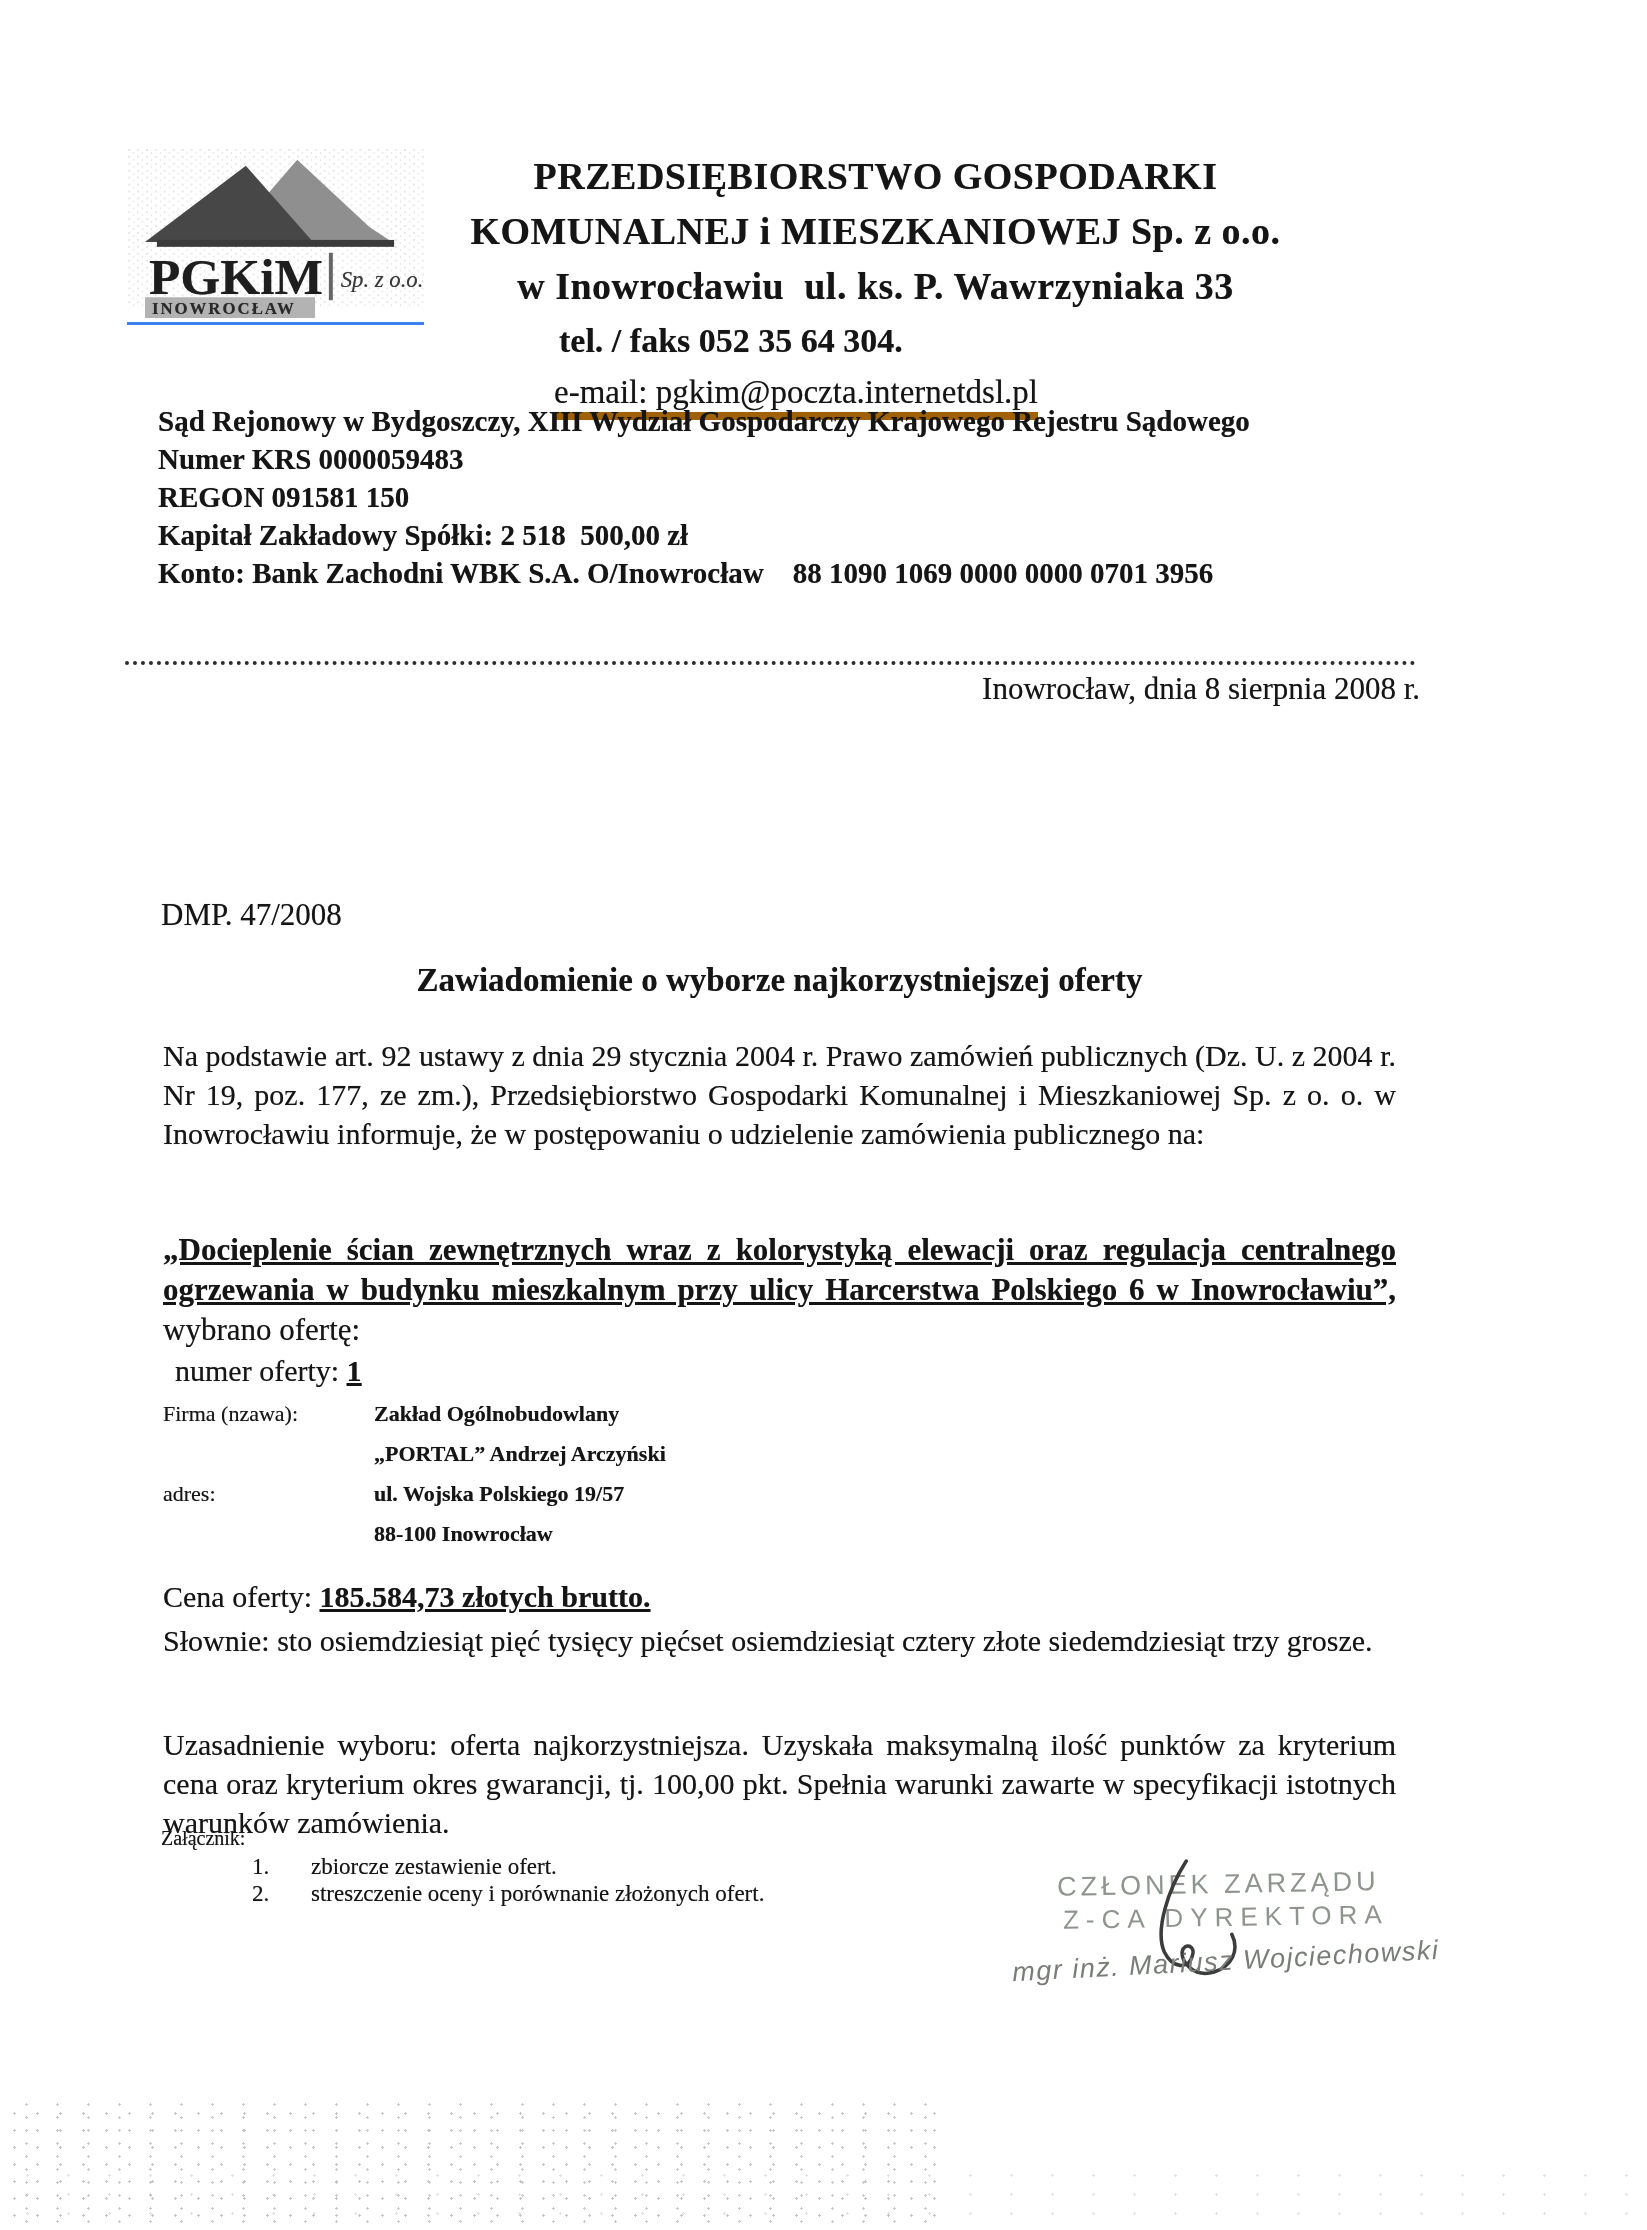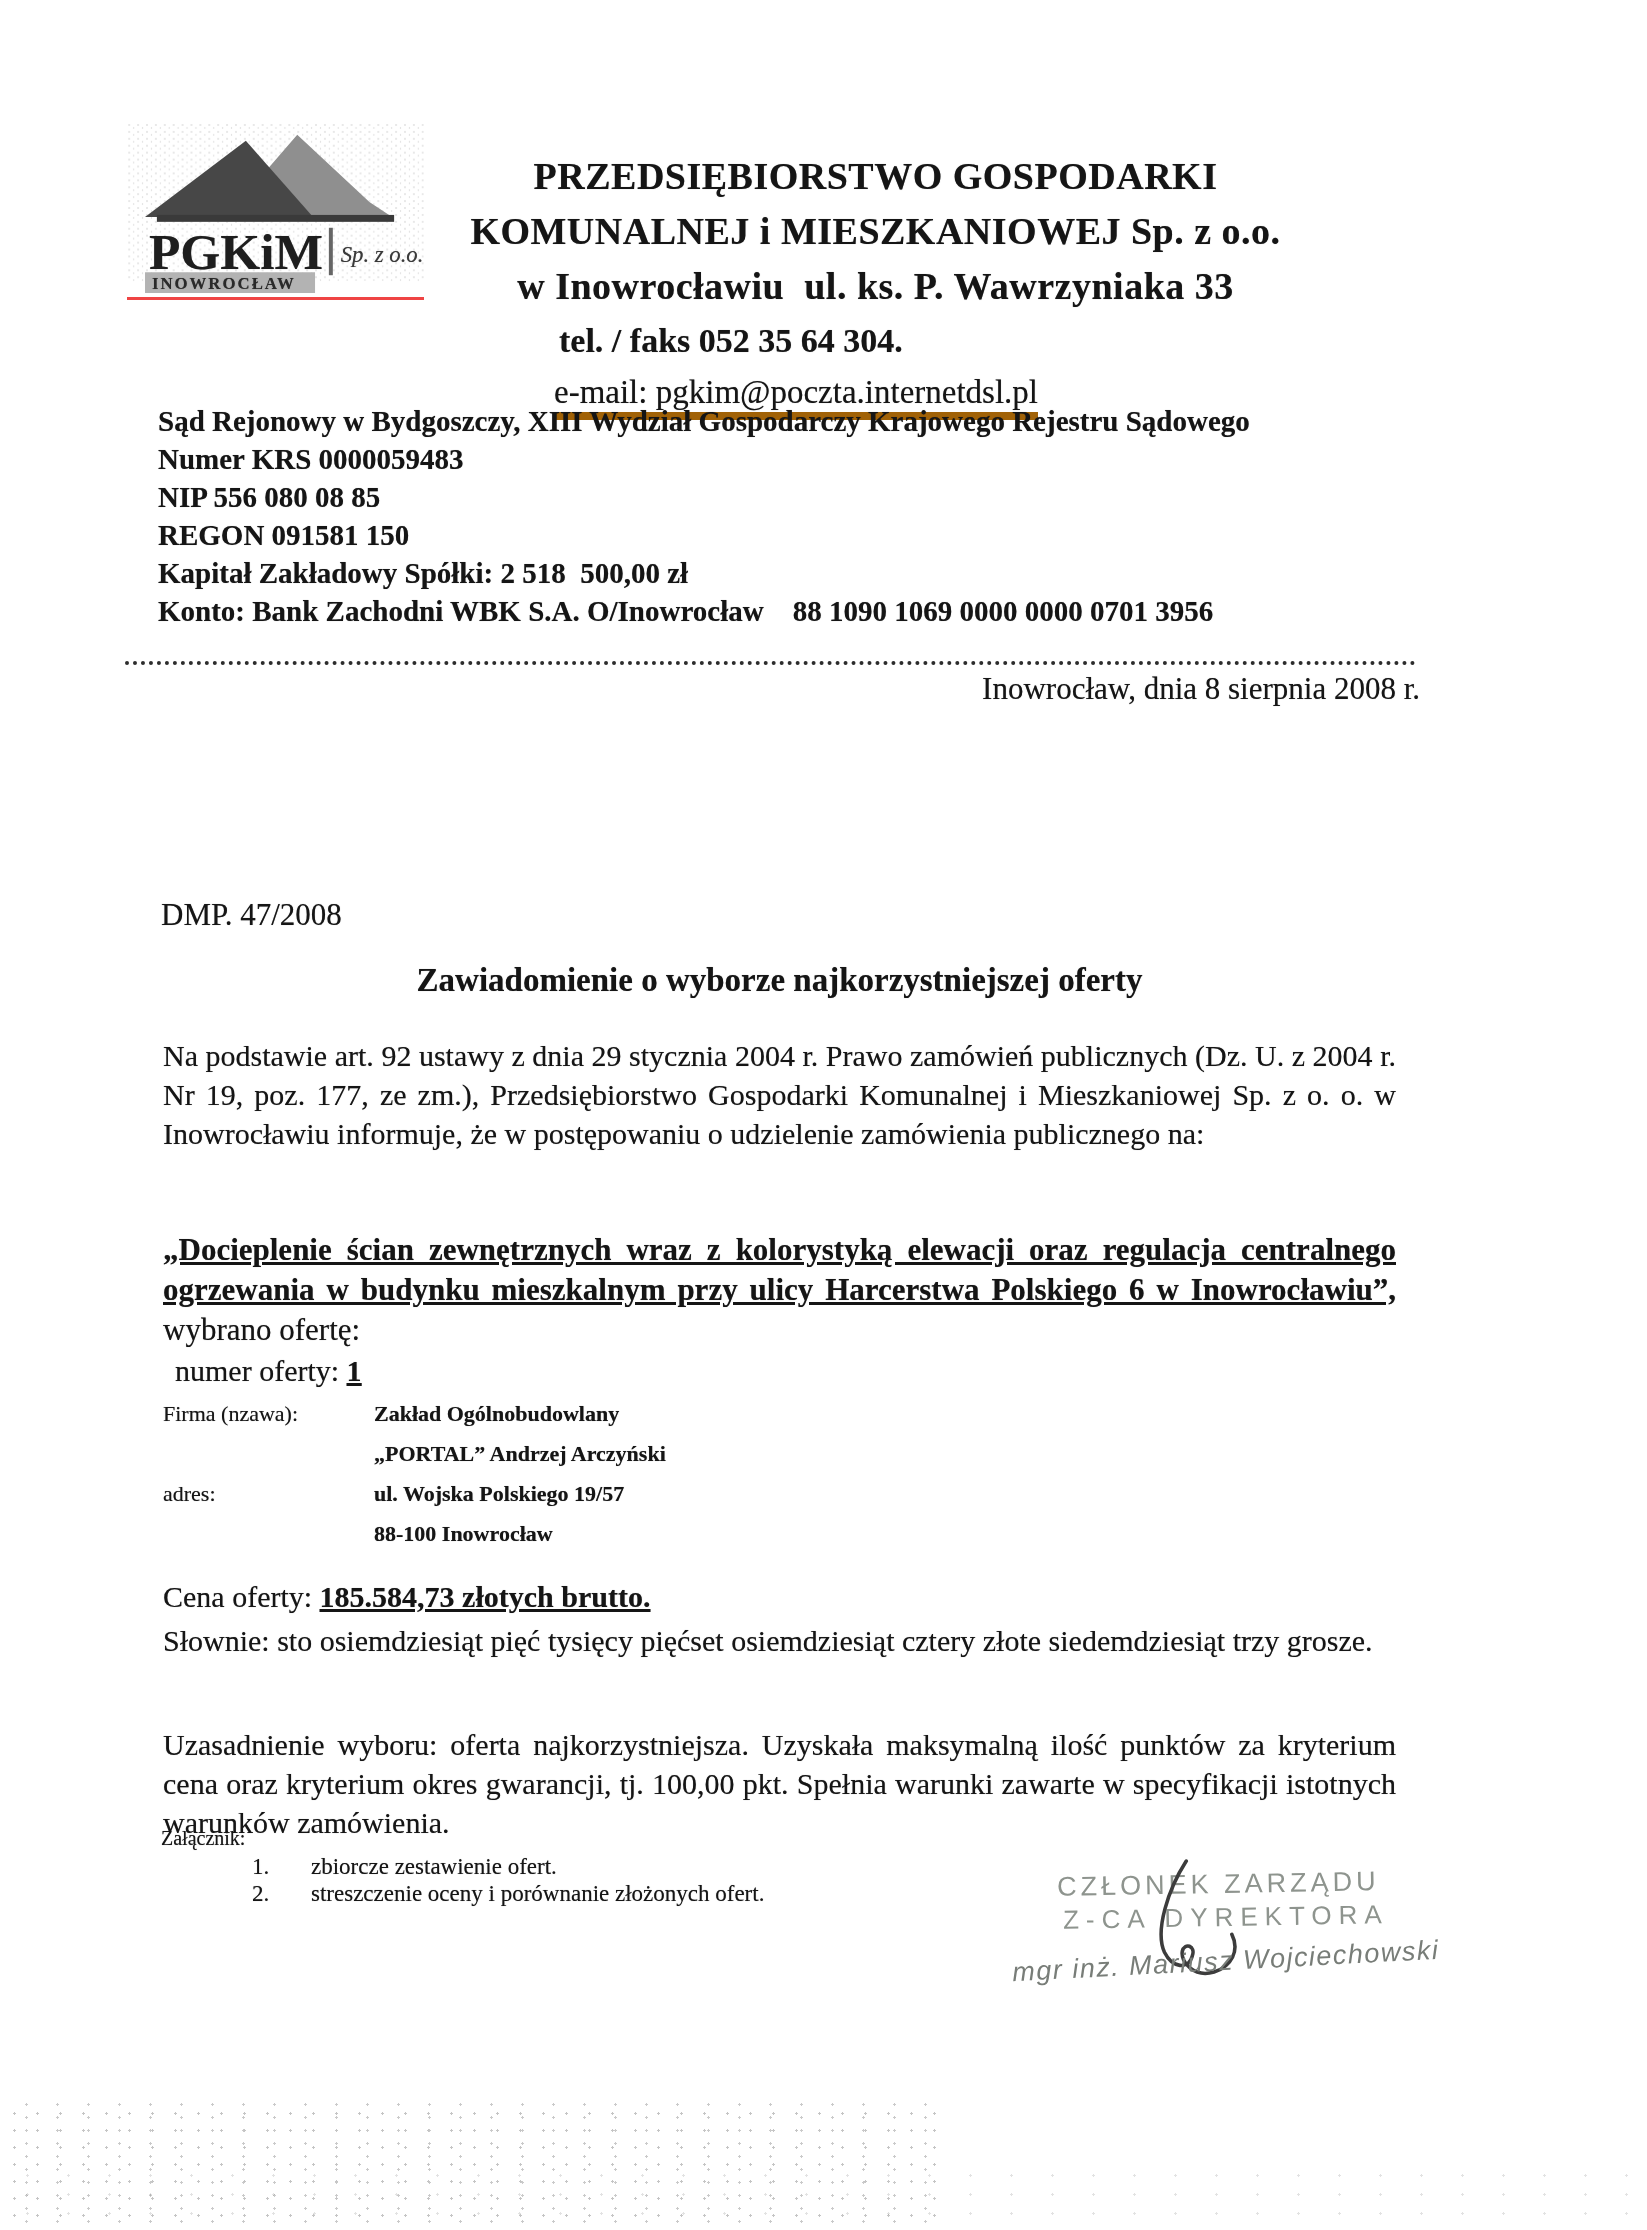--- a/index.html
+++ b/index.html
@@ -10,21 +10,21 @@
     font-family:"Liberation Serif","DejaVu Serif",serif;
     color:#151515;
     overflow:hidden;
     text-shadow:0 0 0.7px rgba(25,25,25,.55);
   }
   .abs{position:absolute;}
   .b{font-weight:bold;text-decoration:underline;}
   .prewrap{white-space:pre-wrap;}
 
   
-  .logo-box{left:127px;top:123px;width:297px;height:174px;border-bottom:3px solid #ef4444;}
+  .logo-box{left:127px;top:148px;width:297px;height:174px;border-bottom:3px solid #3b82f6;}
   .lh-block{left:450px;top:149px;width:851px;font-weight:bold;}
   .lh-center{font-size:38px;line-height:55px;text-align:center;letter-spacing:0.5px;}
   .lh-left{font-size:34px;line-height:53px;margin-left:109px;}
   .lh-email{font-weight:normal;font-size:33px;line-height:51px;margin-left:104px;}
   .lh-email span{border-bottom:8px solid #a16207;padding-bottom:2px;}
 
   .registry{left:158px;top:402px;width:1277px;font-weight:bold;font-size:29px;line-height:38px;}
 
   .dots{left:125px;top:661px;width:1291px;border-top:4px dotted #2c2c2c;height:0;}
   .dateline{left:163px;top:671px;width:1257px;text-align:right;font-size:31px;}
@@ -94,21 +94,20 @@
     <div class="lh-center">PRZEDSIĘBIORSTWO GOSPODARKI</div>
     <div class="lh-center">KOMUNALNEJ i MIESZKANIOWEJ Sp. z o.o.</div>
     <div class="lh-center prewrap">w Inowrocławiu  ul. ks. P. Wawrzyniaka 33</div>
     <div class="lh-left">tel. / faks 052 35 64 304.</div>
     <div class="lh-email"><span>e-mail: pgkim@poczta.internetdsl.pl</span></div>
   </div>
 
   <div class="abs registry">
     <div>Sąd Rejonowy w Bydgoszczy, XIII Wydział Gospodarczy Krajowego Rejestru Sądowego</div>
     <div>Numer KRS 0000059483</div>
-    <div>NIP 556 080 08 85</div>
     <div>REGON 091581 150</div>
     <div class="prewrap">Kapitał Zakładowy Spółki: 2 518  500,00 zł</div>
     <div class="prewrap">Konto: Bank Zachodni WBK S.A. O/Inowrocław    88 1090 1069 0000 0000 0701 3956</div>
   </div>
 
   <div class="abs dots"></div>
 
   <div class="abs dateline">Inowrocław, dnia 8 sierpnia 2008 r.</div>
 
   <div class="abs refnum">DMP. 47/2008</div>

